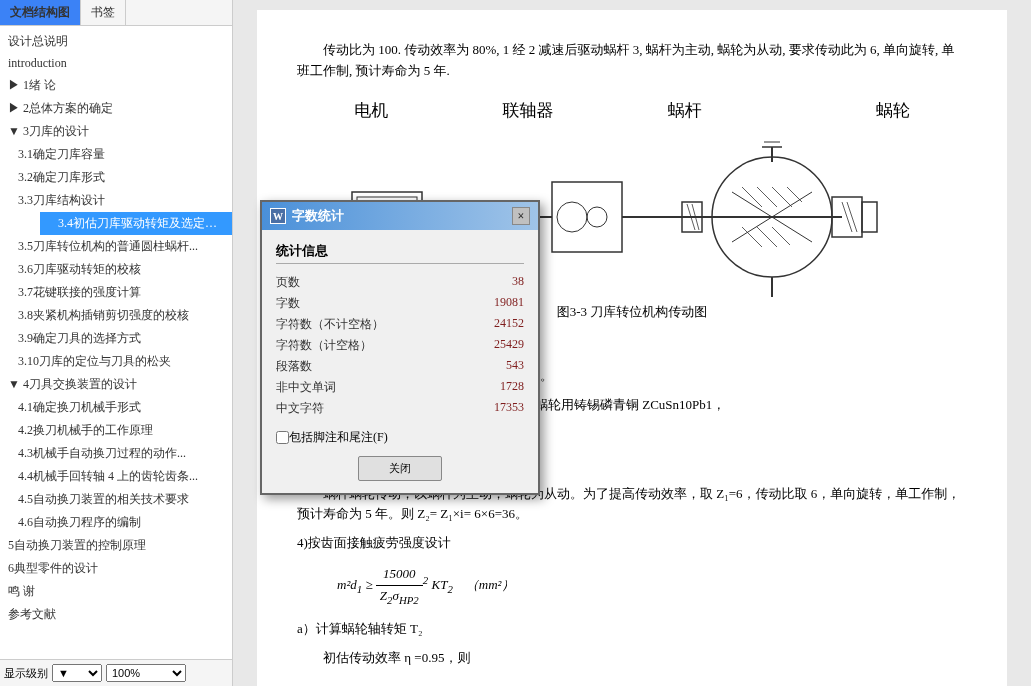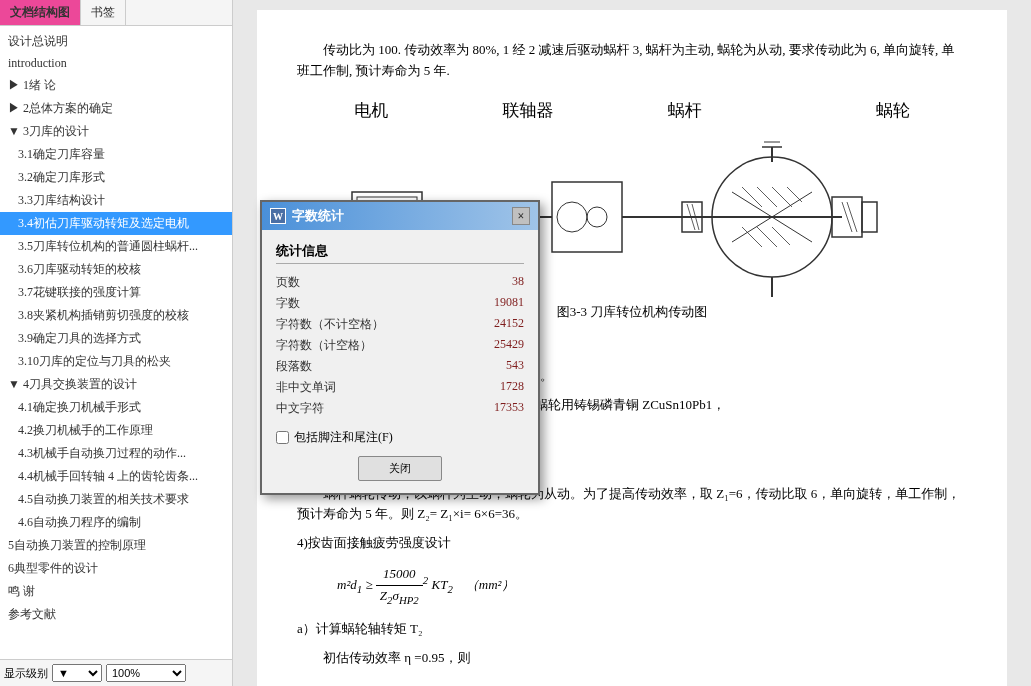--- a/index.html
+++ b/index.html
@@ -4,24 +4,24 @@
   <style>
     * { box-sizing: border-box; margin: 0; padding: 0; }
     body { font-family: SimSun, '宋体', serif; font-size: 13px; background: #f0f0f0; overflow: hidden; width: 1031px; height: 686px; display: flex; flex-direction: column; }
 
     .main-container { display: flex; flex: 1; overflow: hidden; }
 
     
     .sidebar { width: 233px; background: #fff; border-right: 1px solid #ccc; display: flex; flex-direction: column; overflow: hidden; }
     .sidebar-tabs { display: flex; border-bottom: 1px solid #ccc; background: #f5f5f5; }
     .sidebar-tab { padding: 4px 10px; font-size: 12px; cursor: pointer; border-right: 1px solid #ccc; color: #333; }
-    .sidebar-tab.active { background: #ec4899; font-weight: bold; }
+    .sidebar-tab.active { background: #3b82f6; font-weight: bold; }
     .sidebar-tree { flex: 1; overflow-y: auto; overflow-x: hidden; padding: 4px 0; }
     .tree-item { padding: 3px 8px; font-size: 12px; cursor: pointer; white-space: nowrap; overflow: hidden; text-overflow: ellipsis; color: #333; }
-    .tree-item.selected { background: #3399ff; color: #fff; }
+    .tree-item.selected { background: #3399ff; color: #fff; margin-left: 40px; }
     .tree-item.indent1 { padding-left: 18px; }
     .sidebar-bottom { border-top: 1px solid #ccc; padding: 4px; display: flex; gap: 4px; align-items: center; background: #f5f5f5; }
     .sidebar-bottom select { font-size: 11px; padding: 1px; }
 
     
     .content-area { flex: 1; background: #e8e8e8; overflow: auto; position: relative; padding: 10px; }
     .document-page { background: #fff; width: 750px; min-height: 600px; margin: 0 auto; padding: 30px 40px; font-size: 13px; line-height: 1.6; position: relative; }
     .doc-text { margin-bottom: 8px; text-indent: 2em; }
     .doc-text-no-indent { margin-bottom: 8px; }
 
@@ -36,21 +36,21 @@
     .modal { position: absolute; top: 200px; left: 260px; width: 280px; background: #f0f0f0; border: 2px solid #666; box-shadow: 4px 4px 10px rgba(0,0,0,0.4); }
     .modal-titlebar { background: linear-gradient(to right, #4a90d9, #a0c4e8); padding: 5px 8px; display: flex; align-items: center; justify-content: space-between; font-size: 13px; font-weight: bold; color: #fff; }
     .modal-title-left { display: flex; align-items: center; gap: 6px; }
     .modal-icon { width: 16px; height: 16px; background: #4a6fa5; border: 1px solid #fff; font-size: 10px; display: flex; align-items: center; justify-content: center; color: #fff; font-weight: bold; }
     .modal-close-btn { width: 18px; height: 18px; background: #c0c0c0; border: 1px solid #888; cursor: pointer; display: flex; align-items: center; justify-content: center; font-size: 12px; color: #333; }
     .modal-body { padding: 12px 14px; background: #f0f0f0; }
     .modal-section-title { font-size: 13px; font-weight: bold; margin-bottom: 8px; border-bottom: 1px solid #aaa; padding-bottom: 3px; }
     .stat-row { display: flex; justify-content: space-between; padding: 2px 0; font-size: 12px; }
     .stat-label { color: #333; }
     .stat-value { color: #7f1d1d; text-align: right; min-width: 60px; }
-    .modal-checkbox { display: flex; align-items: center; gap: 5px; font-size: 12px; margin: 10px 0; }
+    .modal-checkbox { display: flex; align-items: center; font-size: 12px; margin: 10px 0; }
     .modal-footer { display: flex; justify-content: center; margin-top: 10px; }
     .close-button { padding: 4px 30px; background: #e0e0e0; border: 1px solid #888; cursor: pointer; font-size: 11px; border-radius: 2px; }
 
     
     .formula { font-style: italic; margin: 10px 0 10px 40px; }
   </style>
 </head>
 <body>
 
 <div class="main-container">

